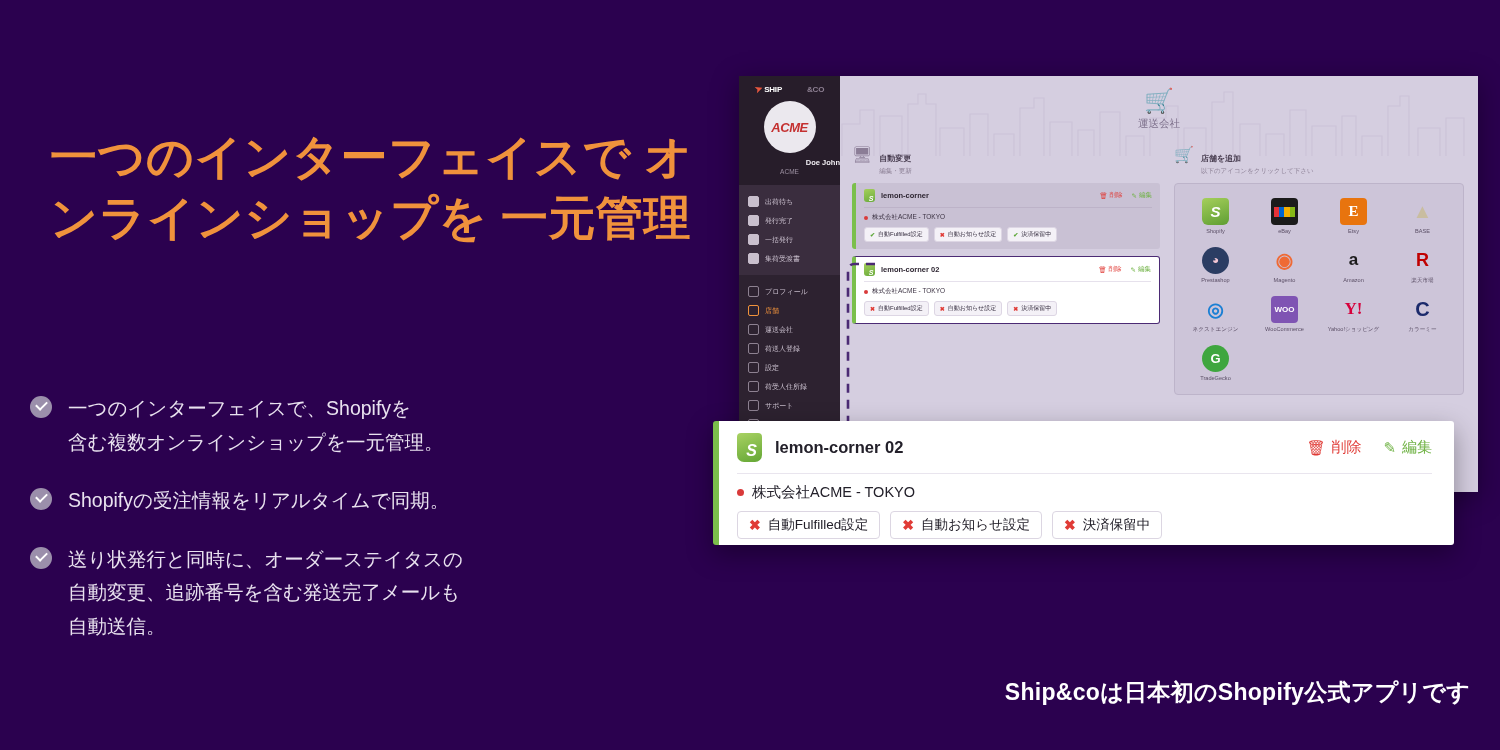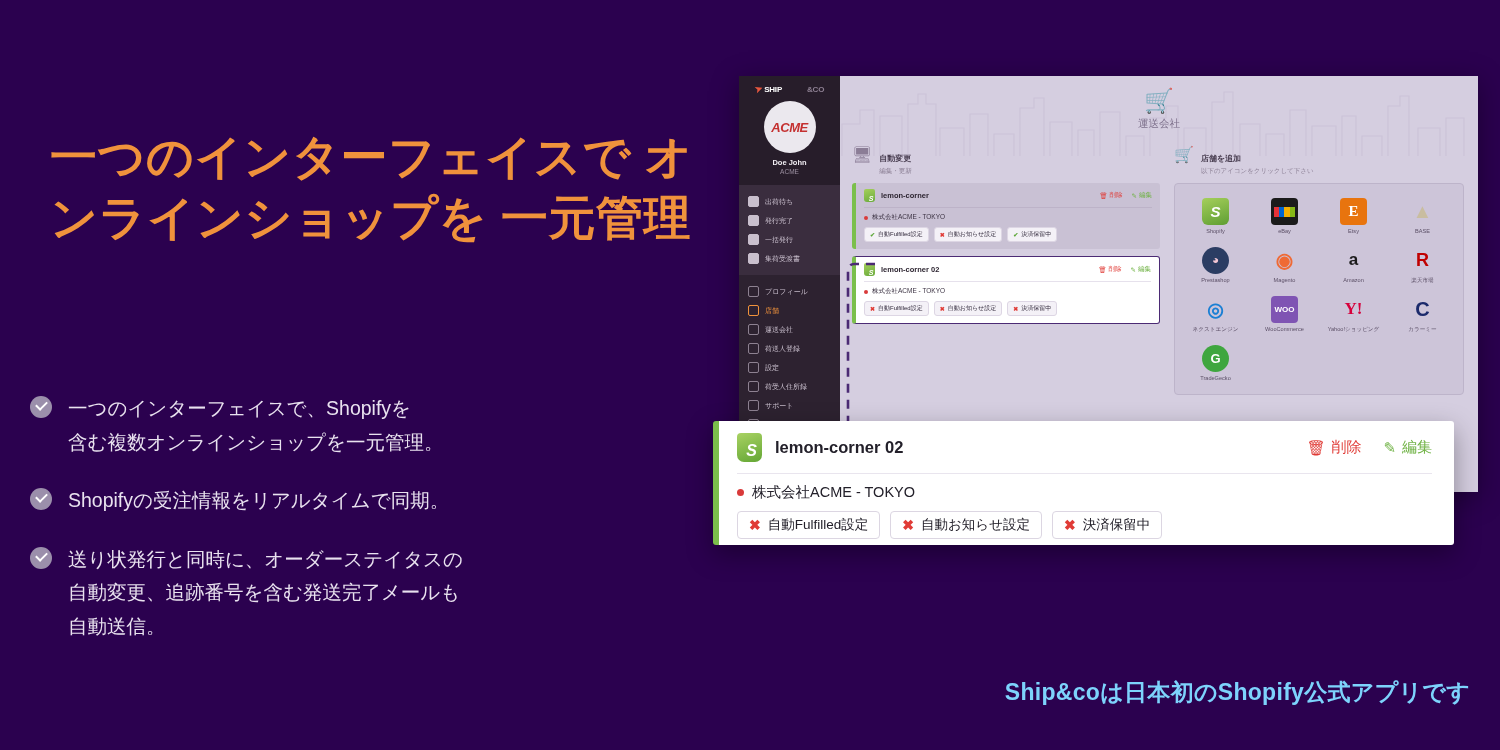--- a/index.html
+++ b/index.html
@@ -33,21 +33,21 @@
     left: 6px; top: 5px; width: 9px; height: 5px;
     border-left: 2.4px solid #ffffff; border-bottom: 2.4px solid #ffffff;
     transform: rotate(-45deg);
   }
   .bullet-text {
     color: #e9e2ef; font-size: 19.5px; line-height: 1.72;
     white-space: pre-line;
   }
   .tagline {
     position: absolute; right: 30px; bottom: 42px;
-    color: #7dd3fc; font-size: 23px; font-weight: bold;
+    color: #ffffff; font-size: 23px; font-weight: bold;
     letter-spacing: 0.3px;
   }
 
   
   .app-window {
     position: absolute; left: 739px; top: 76px;
     width: 739px; height: 416px;
     background: #d5cee0;
     box-shadow: 0 6px 26px rgba(0,0,0,.38);
     overflow: hidden;
@@ -66,21 +66,21 @@
   }
   .rocket { color: #e8573f; font-size: 9px; transform: rotate(-20deg); }
   .sb-logo .co { color: #8e8093; margin-left: 23px; }
   .avatar {
     width: 52px; height: 52px; border-radius: 50%;
     background: #ebe8ee; margin: 0 auto 5px;
     display: flex; align-items: center; justify-content: center;
     color: #c43030; font-weight: bold; font-size: 13px;
     font-style: italic; letter-spacing: -.4px;
   }
-  .sb-user { color: #f2eff4; font-size: 7.5px; font-weight: bold; }
+  .sb-user { color: #f2eff4; font-size: 7.5px; font-weight: bold; text-align: right; }
   .sb-org  { color: #9c90a1; font-size: 6.5px; margin-top: 1px; }
 
   .sb-group { padding: 7px 0; }
   .sb-group.primary { background: #3a2d3e; }
   .sb-item {
     display: flex; align-items: center; gap: 6px;
     padding: 4px 0 4px 9px; font-size: 7px;
     color: #cbc1cf; white-space: nowrap;
   }
   .sb-item.active { color: #f0923c; }

